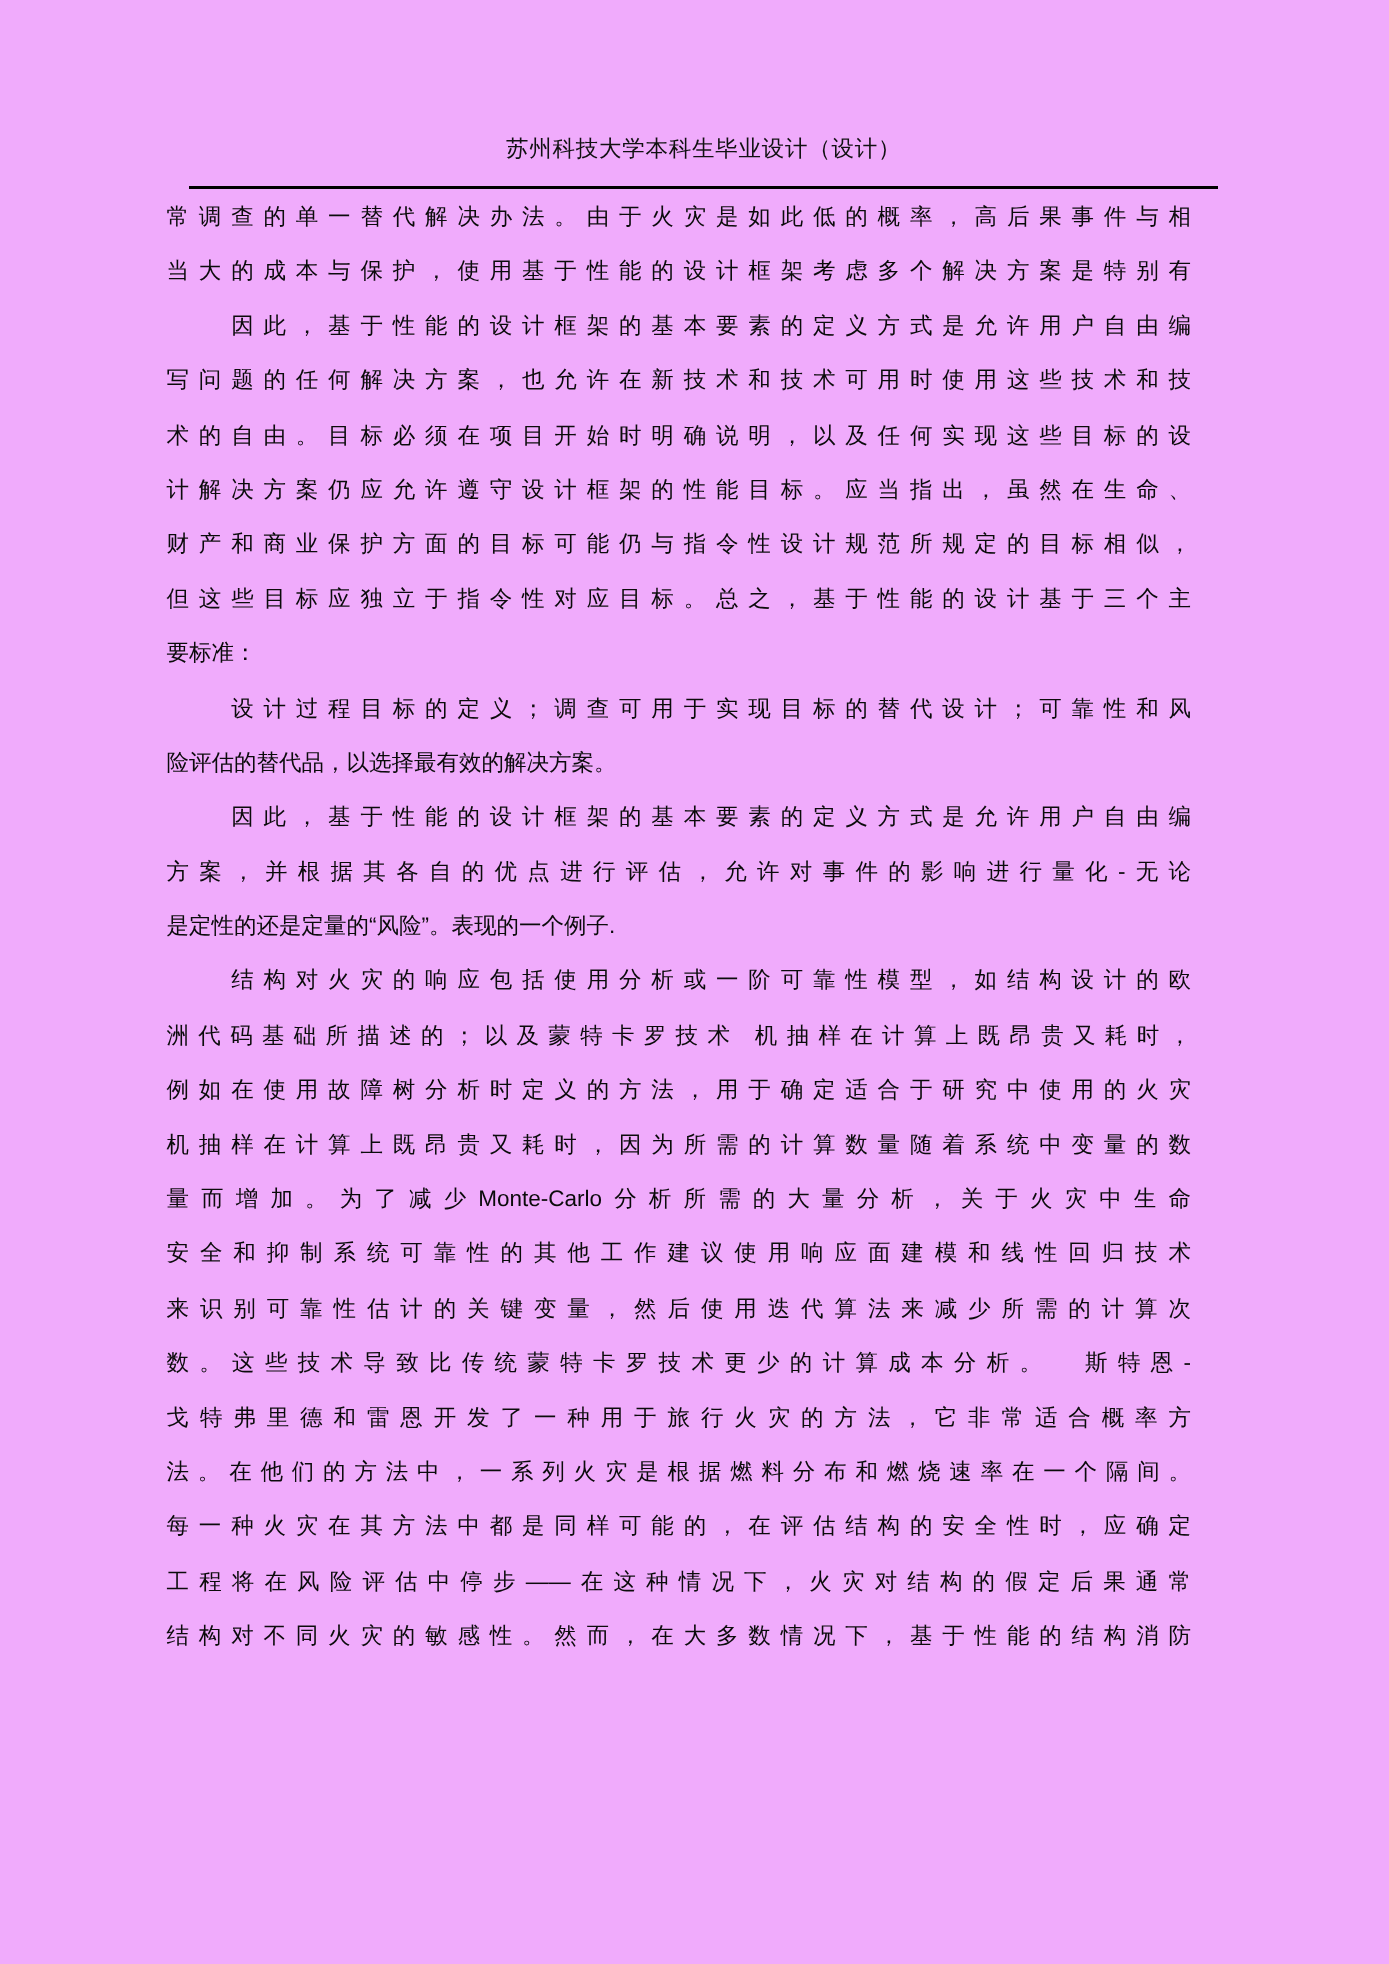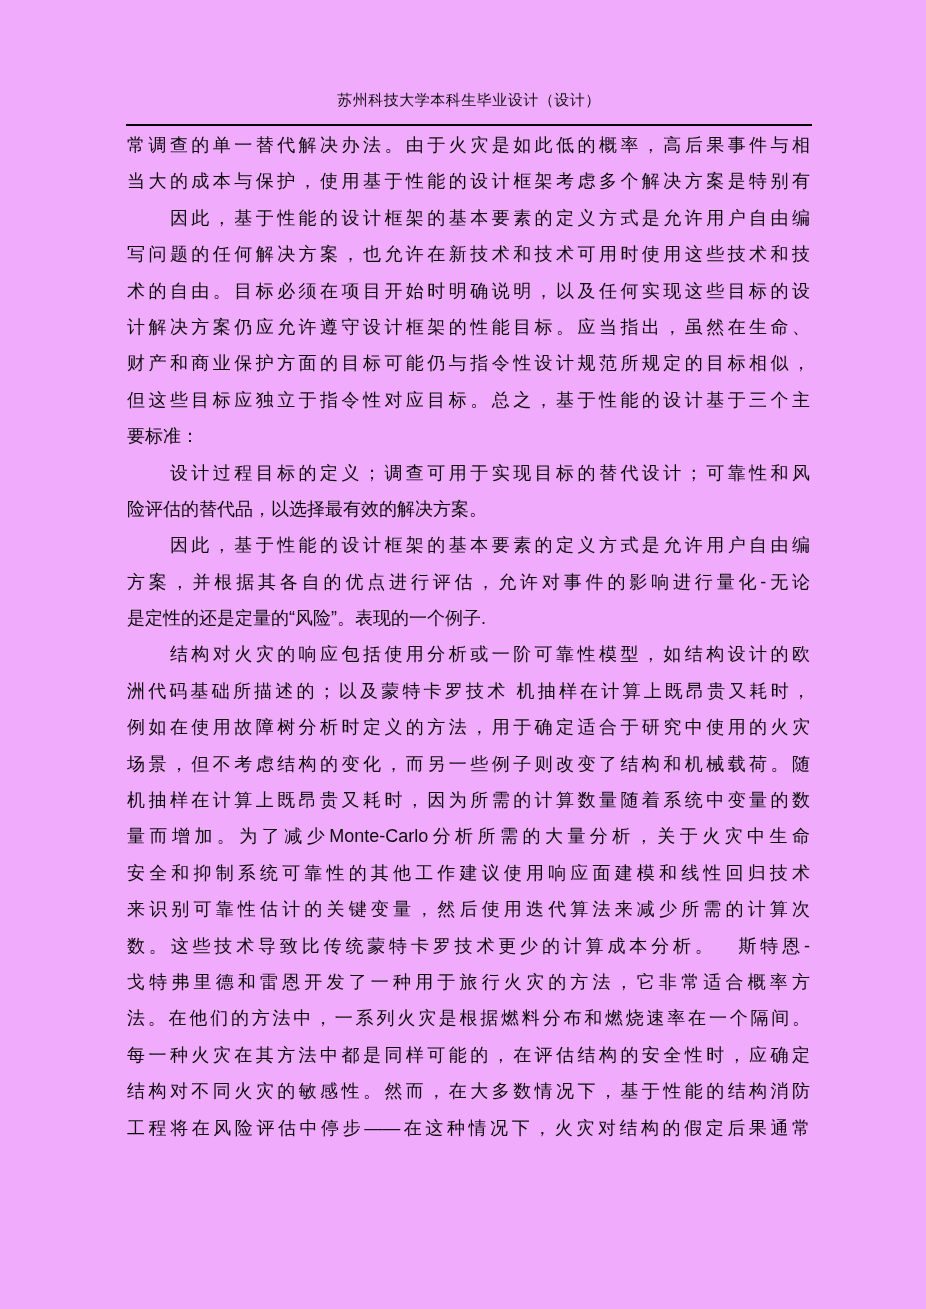--- a/index.html
+++ b/index.html
@@ -32,23 +32,23 @@
     position: absolute;
     top: 124px;
     left: 126px;
     width: 686px;
     height: 1.5px;
     background: #000000;
   }
   .doc-body {
     position: absolute;
     top: 127px;
-    left: 127px;
+    left: 111px;
     width: 683px;
-    font-size: 18px;
+    font-size: 15px;
     line-height: 36.4px;
     color: #0b0b0b;
   }
   .line {
     text-align: justify;
     text-align-last: justify;
     height: 36.4px;
     overflow: visible;
     white-space: pre-wrap;
   }
@@ -81,26 +81,25 @@
     <div class="line">　　设计过程目标的定义；调查可用于实现目标的替代设计；可靠性和风</div>
     <div class="line pend">险评估的替代品，以选择最有效的解决方案。</div>
 
     <div class="line">　　因此，基于性能的设计框架的基本要素的定义方式是允许用户自由编</div>
     <div class="line">方案，并根据其各自的优点进行评估，允许对事件的影响进行量化-无论</div>
     <div class="line pend">是定性的还是定量的“风险”。表现的一个例子.</div>
 
     <div class="line">　　结构对火灾的响应包括使用分析或一阶可靠性模型，如结构设计的欧</div>
     <div class="line">洲代码基础所描述的；以及蒙特卡罗技术 机抽样在计算上既昂贵又耗时，</div>
     <div class="line">例如在使用故障树分析时定义的方法，用于确定适合于研究中使用的火灾</div>
-    <div class="line">场景，但不考虑结构的变化，而另一些例子则改变了结构和机械载荷。随</div>
     <div class="line">机抽样在计算上既昂贵又耗时，因为所需的计算数量随着系统中变量的数</div>
     <div class="line">量而增加。为了减少Monte-Carlo分析所需的大量分析，关于火灾中生命</div>
     <div class="line">安全和抑制系统可靠性的其他工作建议使用响应面建模和线性回归技术</div>
     <div class="line">来识别可靠性估计的关键变量，然后使用迭代算法来减少所需的计算次</div>
     <div class="line">数。这些技术导致比传统蒙特卡罗技术更少的计算成本分析。　斯特恩-</div>
     <div class="line">戈特弗里德和雷恩开发了一种用于旅行火灾的方法，它非常适合概率方</div>
     <div class="line">法。在他们的方法中，一系列火灾是根据燃料分布和燃烧速率在一个隔间。</div>
     <div class="line">每一种火灾在其方法中都是同样可能的，在评估结构的安全性时，应确定</div>
+    <div class="line">工程将在风险评估中停步——在这种情况下，火灾对结构的假定后果通常</div>
     <div class="line">结构对不同火灾的敏感性。然而，在大多数情况下，基于性能的结构消防</div>
-    <div class="line">工程将在风险评估中停步——在这种情况下，火灾对结构的假定后果通常</div>
   </div>
 
 </div>
 
 </body></html>

